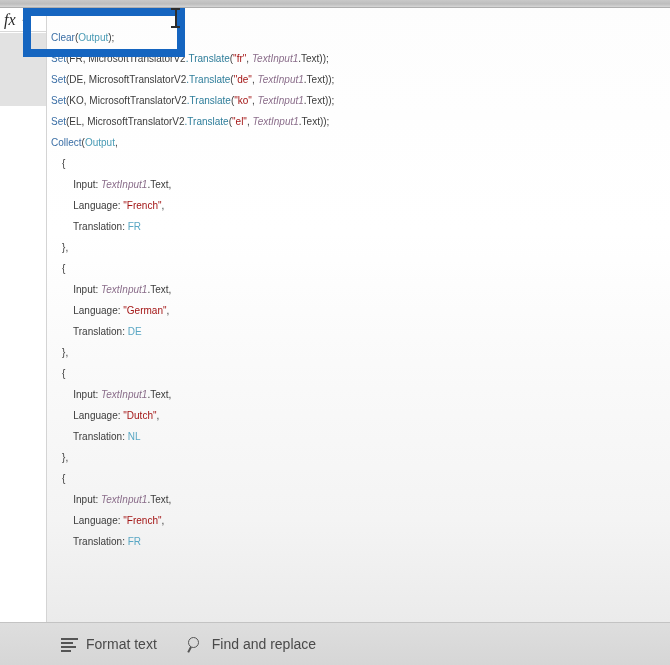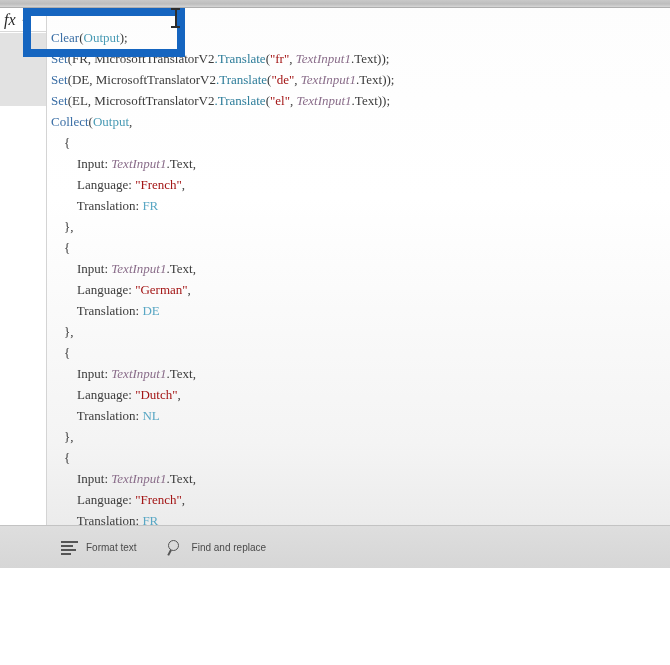--- a/index.html
+++ b/index.html
@@ -10,21 +10,21 @@
     width: 670px;
     height: 665px;
     overflow: hidden;
     background: #ffffff;
     font-family: "Liberation Sans", sans-serif;
   }
 
   #app {
     position: relative;
     width: 670px;
-    height: 568px;
+    height: 665px;
     background: linear-gradient(to bottom, #fdfdfd 0%, #ffffff 35%, #f4f4f4 78%, #e9e9e9 97%, #e4e4e4 100%);
     overflow: hidden;
   }
 
   
   .top-strip {
     position: absolute;
     left: 0; top: 0;
     width: 670px; height: 8px;
     background: linear-gradient(to bottom, #c9c9c9 0%, #bdbdbd 55%, #d6d6d6 100%);
@@ -82,22 +82,22 @@
     height: 614px;
     overflow: hidden;
     background: transparent;
   }
   .code-inner {
     position: absolute;
     left: 0; top: 0;
     padding: 4px 0 0 4px;
   }
   .code-line {
-    font-family: Liberation Serif, serif;
-    font-size: 13px;
+    font-family: Liberation Sans, sans-serif;
+    font-size: 10px;
     line-height: 21px;
     height: 21px;
     white-space: pre;
     color: #2b2b2b;
   }
 
   
   .tk-fn      { color: #3a6ea5; }
   .tk-fn2     { color: #2e7d9a; }
   .tk-var     { color: #3b3b3b; text-align: center; }
@@ -181,21 +181,21 @@
   .tb-btn {
     display: flex;
     align-items: center;
     gap: 8px;
     margin-right: 30px;
     cursor: pointer;
     user-select: none;
   }
   .tb-label {
     font-family: "Liberation Sans", sans-serif;
-    font-size: 10px;
+    font-size: 14px;
     color: #4a4a4a;
   }
   .tb-icon {
     width: 17px;
     height: 15px;
     position: relative;
     flex: 0 0 auto;
   }
   
   .ico-format i {
@@ -254,20 +254,21 @@
   </div>
 
   <div class="code-surface">
     <div class="code-inner" id="code-inner">
       <div class="code-line line-clipped" style="padding-left: 133px; margin-top: -6px;">
         
       </div>
     <div class="code-line"><span class="tk-fn">Clear</span><span class="tk-punct">(</span><span class="tk-coll">Output</span><span class="tk-punct">);</span></div>
         <div class="code-line"><span class="tk-fn">Set</span><span class="tk-punct">(FR, </span><span class="tk-var">MicrosoftTranslatorV2</span><span class="tk-fn2">.Translate</span><span class="tk-punct">(</span><span class="tk-str">"fr"</span><span class="tk-punct">, </span><span class="tk-ident">TextInput1</span><span class="tk-prop">.Text</span><span class="tk-punct">));</span></div>
         <div class="code-line"><span class="tk-fn">Set</span><span class="tk-punct">(DE, </span><span class="tk-var">MicrosoftTranslatorV2</span><span class="tk-fn2">.Translate</span><span class="tk-punct">(</span><span class="tk-str">"de"</span><span class="tk-punct">, </span><span class="tk-ident">TextInput1</span><span class="tk-prop">.Text</span><span class="tk-punct">));</span></div>
+        <div class="code-line"><span class="tk-fn">Set</span><span class="tk-punct">(KO, </span><span class="tk-var">MicrosoftTranslatorV2</span><span class="tk-fn2">.Translate</span><span class="tk-punct">(</span><span class="tk-str">"ko"</span><span class="tk-punct">, </span><span class="tk-ident">TextInput1</span><span class="tk-prop">.Text</span><span class="tk-punct">));</span></div>
         <div class="code-line"><span class="tk-fn">Set</span><span class="tk-punct">(EL, </span><span class="tk-var">MicrosoftTranslatorV2</span><span class="tk-fn2">.Translate</span><span class="tk-punct">(</span><span class="tk-str">"el"</span><span class="tk-punct">, </span><span class="tk-ident">TextInput1</span><span class="tk-prop">.Text</span><span class="tk-punct">));</span></div>
         <div class="code-line"><span class="tk-fn">Collect</span><span class="tk-punct">(</span><span class="tk-coll">Output</span><span class="tk-punct">,</span></div>
         <div class="code-line"><span class="tk-punct">    {</span></div>
         <div class="code-line"><span class="tk-field">        Input: </span><span class="tk-ident">TextInput1</span><span class="tk-prop">.Text</span><span class="tk-punct">,</span></div>
         <div class="code-line"><span class="tk-field">        Language: </span><span class="tk-str">"French"</span><span class="tk-punct">,</span></div>
         <div class="code-line"><span class="tk-field">        Translation: </span><span class="tk-val">FR</span></div>
         <div class="code-line"><span class="tk-punct">    },</span></div>
         <div class="code-line"><span class="tk-punct">    {</span></div>
         <div class="code-line"><span class="tk-field">        Input: </span><span class="tk-ident">TextInput1</span><span class="tk-prop">.Text</span><span class="tk-punct">,</span></div>
         <div class="code-line"><span class="tk-field">        Language: </span><span class="tk-str">"German"</span><span class="tk-punct">,</span></div>

